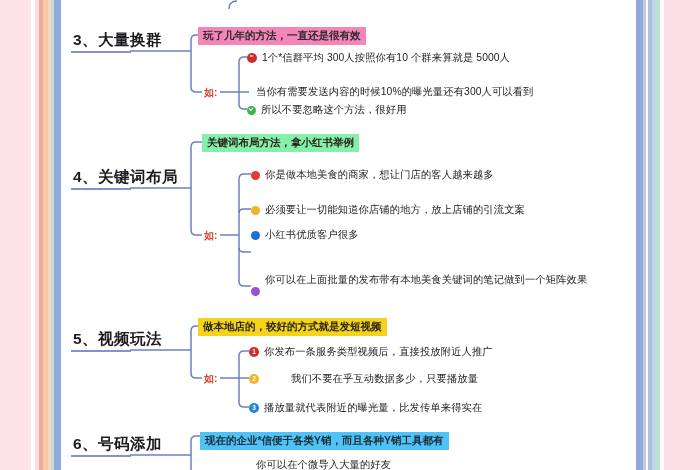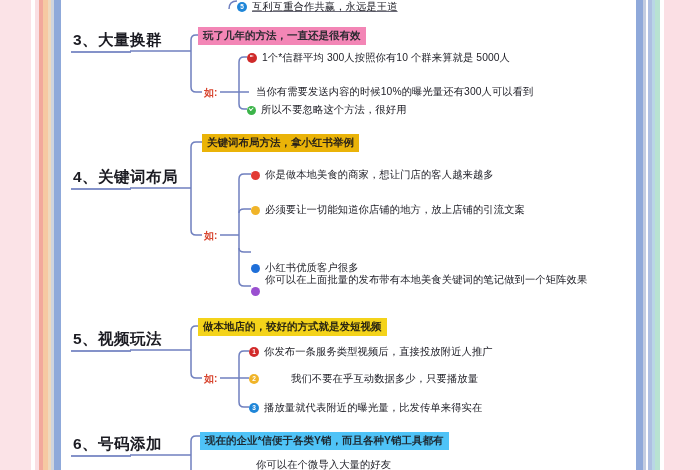--- a/index.html
+++ b/index.html
@@ -231,24 +231,20 @@
         <path d="M176 356 q0 -5 5 -5 H186"></path>
         <path d="M176 378 H186"></path>
         <path d="M176 402 q0 5 5 5 H186"></path>
 
         <path d="M67 455 H128"></path>
         <path d="M128 455 V441 q0 -5 5 -5 H137"></path>
         <path d="M128 455 V470"></path>
       </g>
     </svg>
 
-    <div class="leaf" style="left:174px; top:0px; width:340px;">
-      <span class="numbadge" style="background:#1f86d8;">5</span>
-      <span class="leaf-text underline">互利互重合作共赢，永远是王道</span>
-    </div>
 
     <div class="sec-head" style="left:10px; top:30px;">3、大量换群</div>
     <div class="sec-rule" style="left:8px; top:51px; width:60px;"></div>
 
     <div class="banner" style="left:135px; top:27px; background:#f386b6; color:#2a2a30;">玩了几年的方法，一直还是很有效</div>
 
     <div class="ru-label" style="left:141px; top:86px;">如:</div>
 
     <div class="leaf" style="left:184px; top:51px; width:350px;text-align:center;">
       <span class="flagbadge"></span>
@@ -261,35 +257,35 @@
     </div>
 
     <div class="leaf" style="left:184px; top:103px; width:330px;">
       <span class="checkbadge"></span>
       <span class="leaf-text">所以不要忽略这个方法，很好用</span>
     </div>
 
     <div class="sec-head" style="left:10px; top:167px;">4、关键词布局</div>
     <div class="sec-rule" style="left:8px; top:188px; width:60px;"></div>
 
-    <div class="banner" style="left:139px; top:134px; background:#eab308; color:#2a2218;">关键词布局方法，拿小红书举例</div>
+    <div class="banner" style="left:139px; top:134px; background:#86efac; color:#2a2218;">关键词布局方法，拿小红书举例</div>
 
     <div class="ru-label" style="left:141px; top:229px;">如:</div>
 
     <div class="leaf" style="left:188px; top:168px; width:275px;text-align:right;">
       <span class="bullet" style="background:#e23b34;"></span>
       <span class="leaf-text">你是做本地美食的商家，想让门店的客人越来越多</span>
     </div>
 
     <div class="leaf" style="left:188px; top:203px; width:275px;">
       <span class="bullet" style="background:#f0b429;"></span>
       <span class="leaf-text">必须要让一切能知道你店铺的地方，放上店铺的引流文案</span>
     </div>
 
-    <div class="leaf" style="left:188px; top:261px; width:275px;">
+    <div class="leaf" style="left:188px; top:228px; width:275px;">
       <span class="bullet" style="background:#1f6fd8;"></span>
       <span class="leaf-text">小红书优质客户很多</span>
     </div>
 
     <div class="leaf" style="left:188px; top:273px; width:340px;">
       <span class="bullet" style="background:#9a4fd0; margin-top:14px;"></span>
       <span class="leaf-text">你可以在上面批量的发布带有本地美食关键词的笔记做到一个矩阵效果</span>
     </div>
 
     <div class="sec-head" style="left:10px; top:329px;">5、视频玩法</div>

